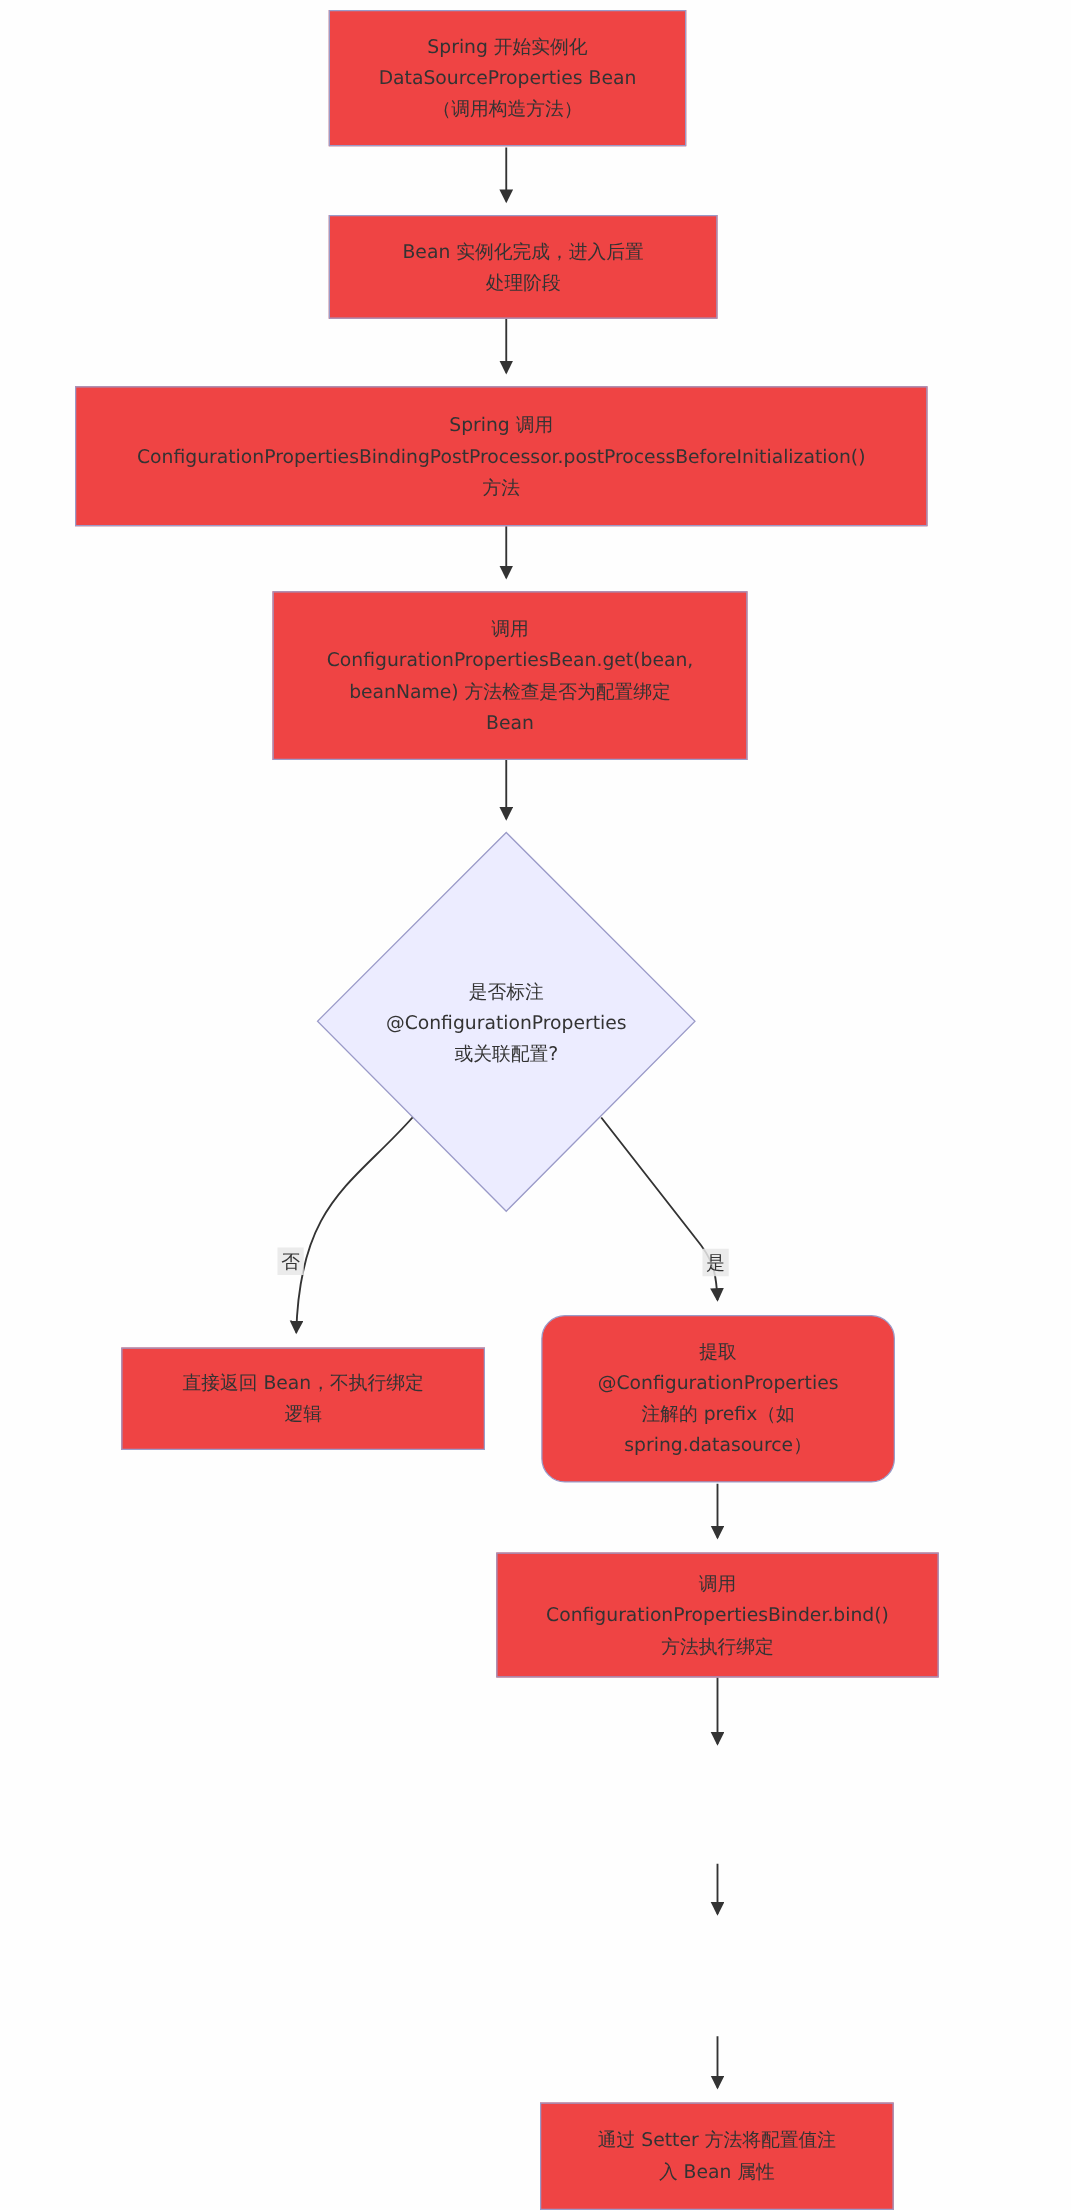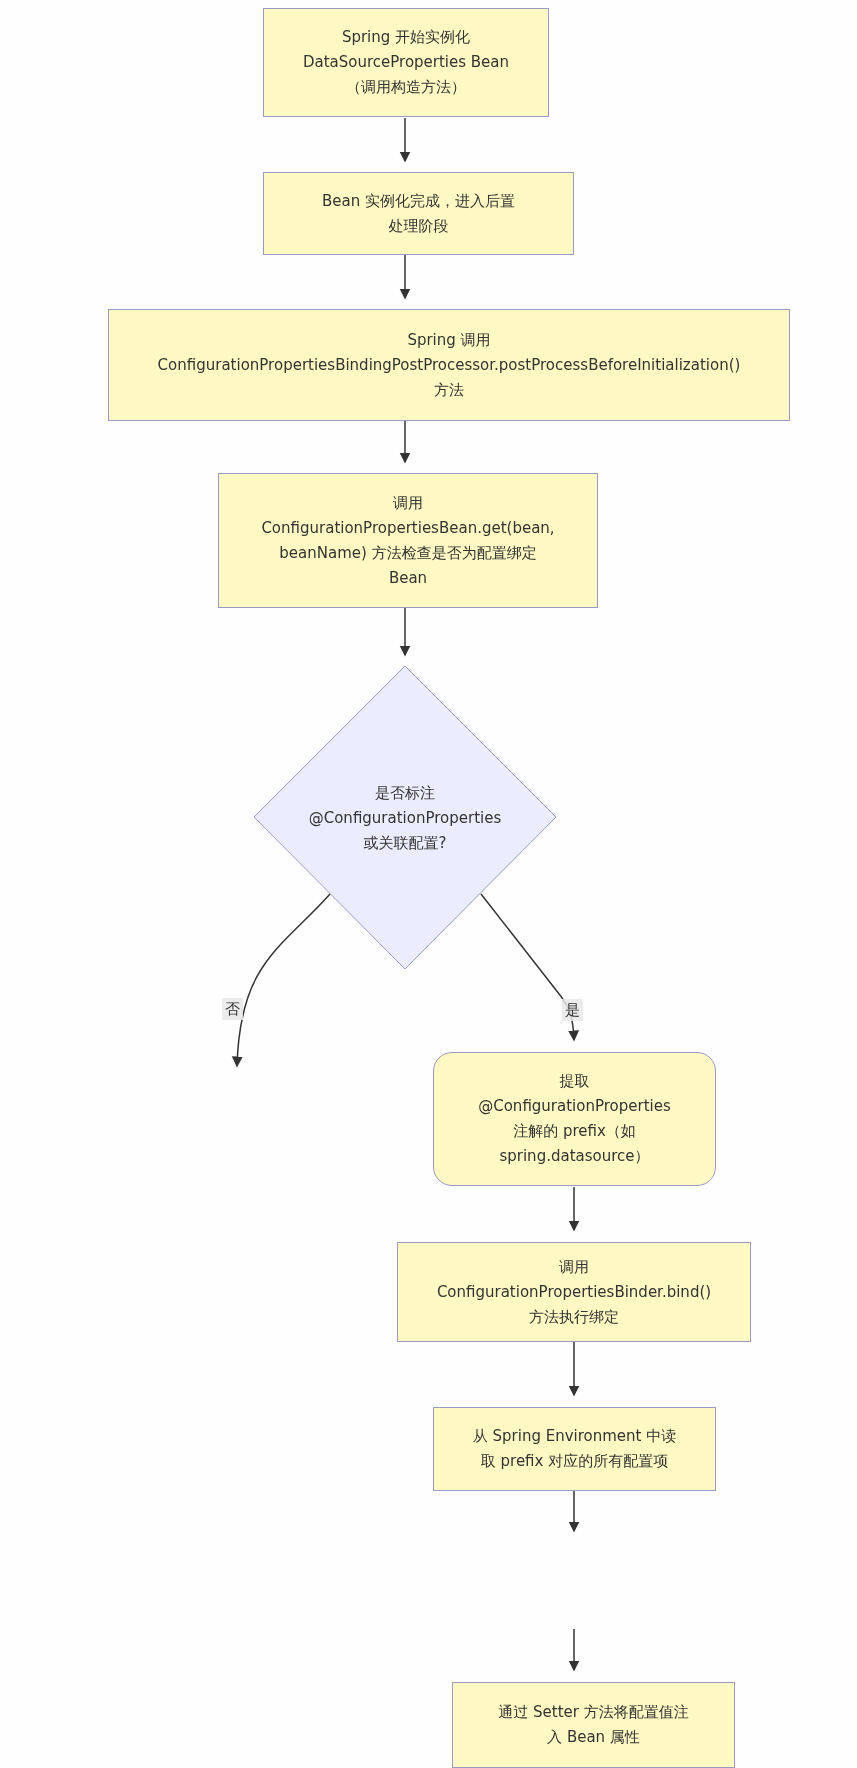--- a/index.html
+++ b/index.html
@@ -9,21 +9,21 @@
     background: #FEFEFE;
     font-family: "DejaVu Sans", "Liberation Sans", sans-serif;
     overflow: hidden;
     color: #333333;
   }
   #stage { position: absolute; inset: 0; width: 857px; height: 1768px; }
   svg.edges { position: absolute; left: 0; top: 0; }
   .node {
     position: absolute;
     box-sizing: border-box;
-    background: #fef9c3;
+    background: #ef4444;
     border: 1px solid #9A9AC8;
     color: #333333;
     font-size: 15px;
     line-height: 25px;
     text-align: center;
     white-space: pre-line;
     display: flex;
     align-items: center;
     justify-content: center;
     padding: 4px 20px;
@@ -76,47 +76,47 @@
     </g>
   </svg>
 
   <div class="node" style="left:263px; top:8px; width:286px; height:109px;">Spring 开始实例化
 DataSourceProperties Bean
 （调用构造方法）</div>
 
   <div class="node" style="left:263px; top:172px; width:311px; height:83px;">Bean 实例化完成，进入后置
 处理阶段</div>
 
-  <div class="node" style="left:60px; top:309px; width:682px; height:112px;margin-left:48px;">Spring 调用
+  <div class="node" style="left:60px; top:309px; width:682px; height:112px;">Spring 调用
 ConfigurationPropertiesBindingPostProcessor.postProcessBeforeInitialization()
 方法</div>
 
   <div class="node" style="left:218px; top:473px; width:380px; height:135px;">调用
 ConfigurationPropertiesBean.get(bean,
 beanName) 方法检查是否为配置绑定
 Bean</div>
 
   <div class="diamond-label" style="left:255px; top:779px; width:300px; height:78px;">是否标注
 @ConfigurationProperties
 或关联配置?</div>
 
   <div class="edge-label" style="left:222px; top:998px;">否</div>
 
   <div class="edge-label" style="left:562px; top:999px;">是</div>
 
+  <div class="node" style="left:97px; top:1078px; width:291px; height:82px;">直接返回 Bean，不执行绑定
+逻辑</div>
 
   <div class="node" style="left:433px; top:1052px; width:283px; height:134px;border-radius:19px;">提取
 @ConfigurationProperties
 注解的 prefix（如
 spring.datasource）</div>
 
   <div class="node" style="left:397px; top:1242px; width:354px; height:100px;">调用
 ConfigurationPropertiesBinder.bind()
 方法执行绑定</div>
 
-  <div class="node" style="left:433px; top:1407px; width:283px; height:84px;">从 Spring Environment 中读
-取 prefix 对应的所有配置项</div>
 
 
-  <div class="node" style="left:432px; top:1682px; width:283px; height:86px;margin-left:20px;">通过 Setter 方法将配置值注
+  <div class="node" style="left:432px; top:1682px; width:283px; height:86px;">通过 Setter 方法将配置值注
 入 Bean 属性</div>
 
 </div>
 
 </body></html>

